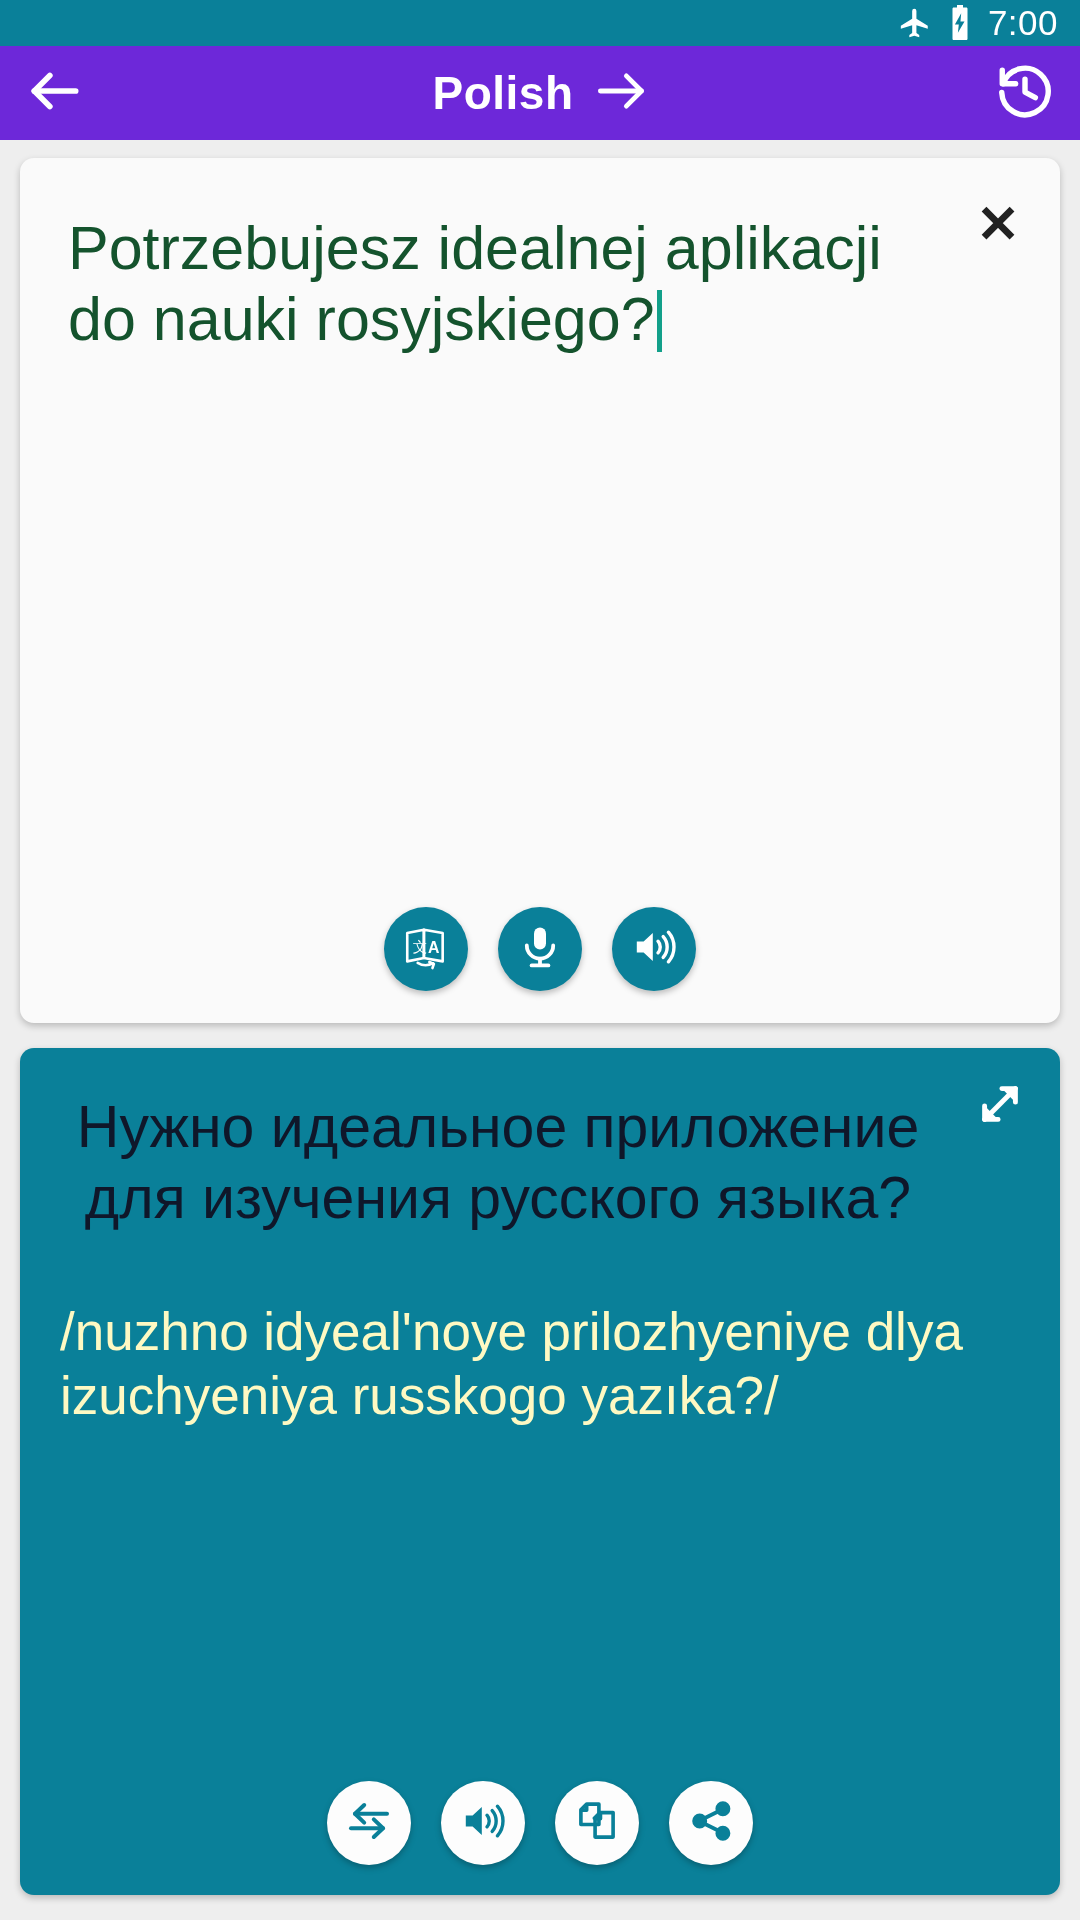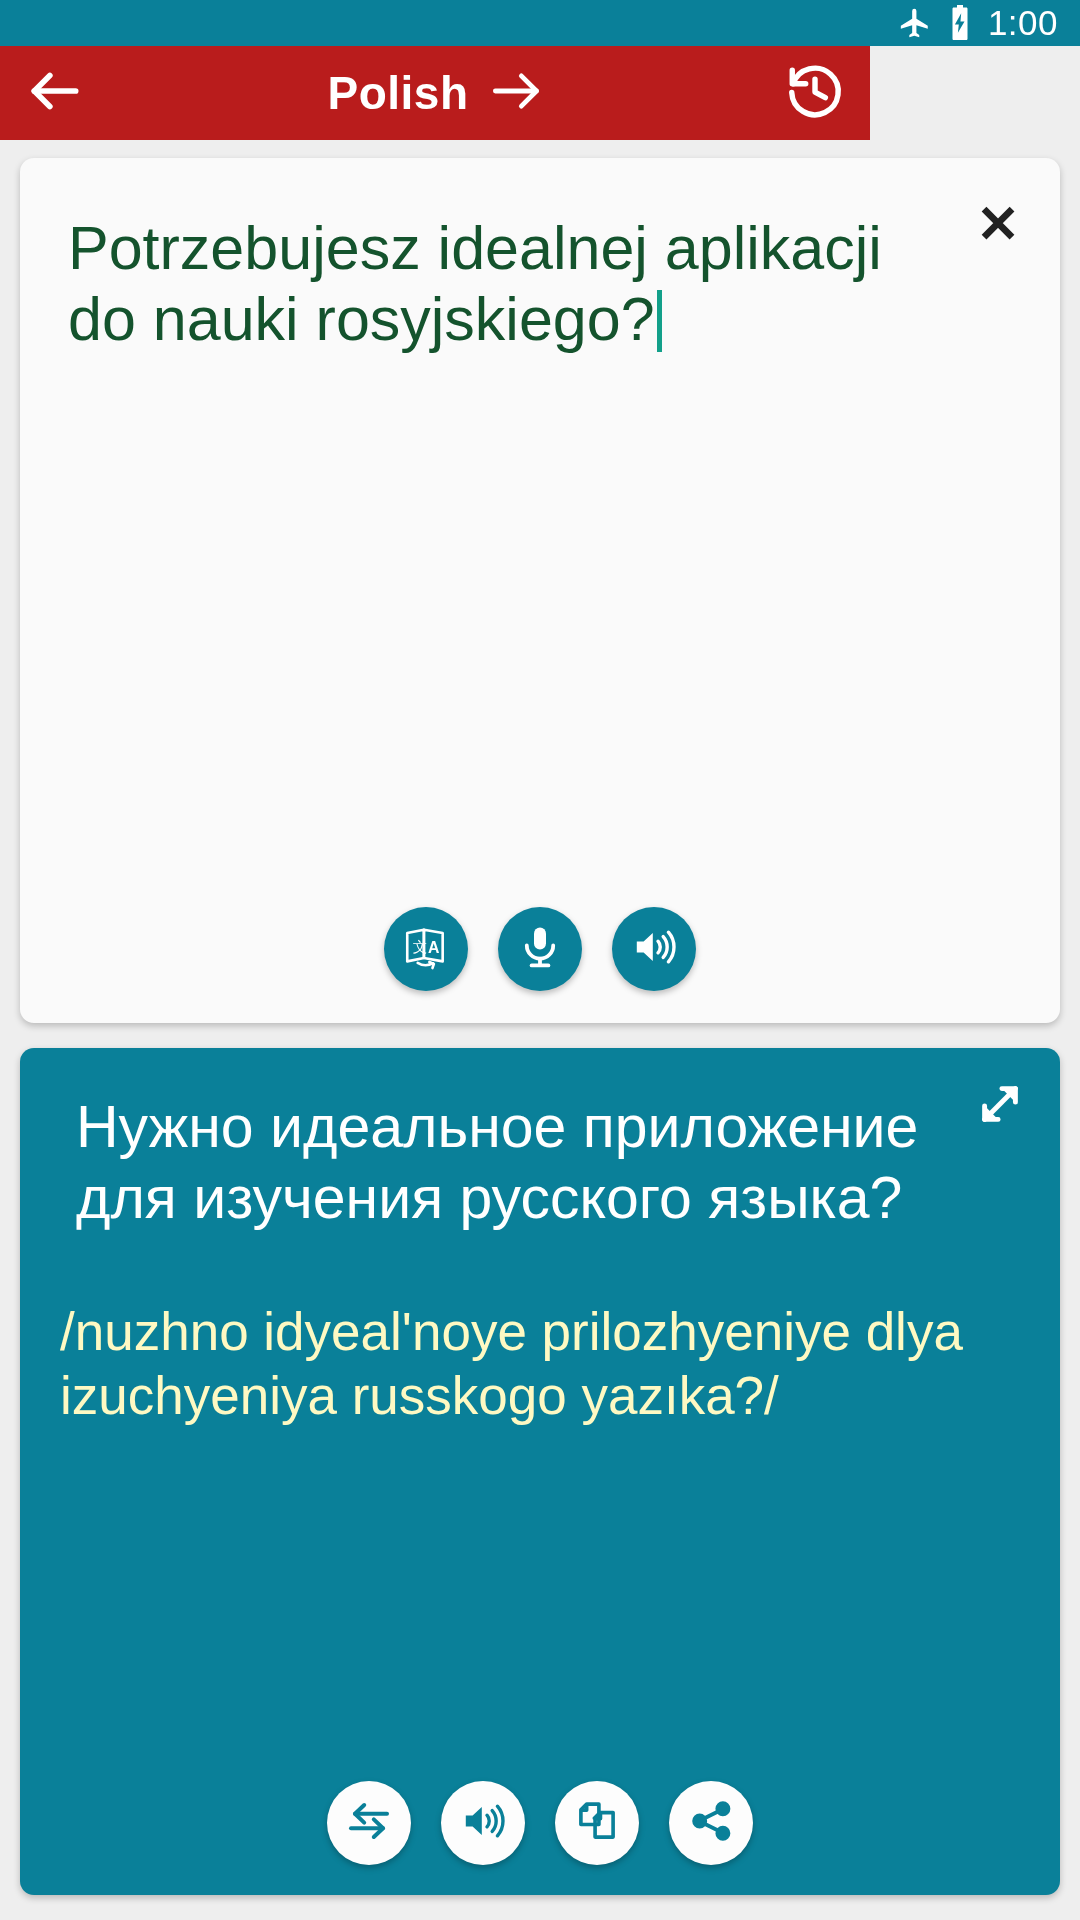--- a/index.html
+++ b/index.html
@@ -37,23 +37,23 @@
     font-weight: 400;
     letter-spacing: 0.5px;
     line-height: 1;
     padding-bottom: 2px;
   }
 
   
   .app-bar {
     position: absolute;
     top: 46px; left: 0;
-    width: 870px;
+    width: 1080px;
     height: 94px;
-    background: #b91c1c;
+    background: #6d28d9;
     display: flex;
     align-items: center;
   }
   .appbar-back {
     width: 110px;
     height: 94px;
     display: flex;
     align-items: center;
     justify-content: center;
   }
@@ -163,27 +163,28 @@
     right: 20px;
     width: 80px;
     height: 80px;
     display: flex;
     align-items: center;
     justify-content: center;
   }
   .target-text {
     position: absolute;
     top: 44px;
-    left: 56px;
+    left: 28px;
     width: 900px;
     font-size: 59px;
     line-height: 1.2;
-    color: #ffffff;
+    color: #0f172a;
     font-weight: 400;
     word-break: break-word;
+    text-align: center;
   }
   .target-translit {
     position: absolute;
     top: 252px;
     left: 40px;
     width: 920px;
     font-size: 53px;
     line-height: 1.2;
     color: #fef9c3;
     font-weight: 400;
@@ -219,21 +220,21 @@
       <svg width="34" height="34" viewBox="0 0 24 24" fill="#ffffff">
         <path d="M21 16v-2l-8-5V3.5a1.5 1.5 0 0 0-3 0V9l-8 5v2l8-2.5V19l-2 1.5V22l3.5-1 3.5 1v-1.5L13 19v-5.5L21 16z"></path>
       </svg>
     </span>
     <span class="status-icon">
       <svg width="28" height="36" viewBox="0 0 14 24" fill="#ffffff">
         <path d="M5 0h4v1.6h2.2c.5 0 .8.4.8.9V22.5c0 .5-.3.9-.8.9H2.8c-.5 0-.8-.4-.8-.9V2.5c0-.5.3-.9.8-.9H5V0z"></path>
         <path d="M7.8 5.5L3.6 13h2.6l-.6 5.5L10 11H7.3l.5-5.5z" fill="#0a8099"></path>
       </svg>
     </span>
-    <span class="status-time">1:00</span>
+    <span class="status-time">7:00</span>
   </div>
 
   <div class="app-bar">
     <div class="appbar-back">
       <span>
         <svg width="62" height="62" viewBox="0 0 24 24" fill="none" stroke="#ffffff" stroke-width="2.2" stroke-linecap="round" stroke-linejoin="round">
           <line x1="20" y1="12" x2="4" y2="12"></line>
           <polyline points="10,6 4,12 10,18"></polyline>
         </svg>
       </span>

